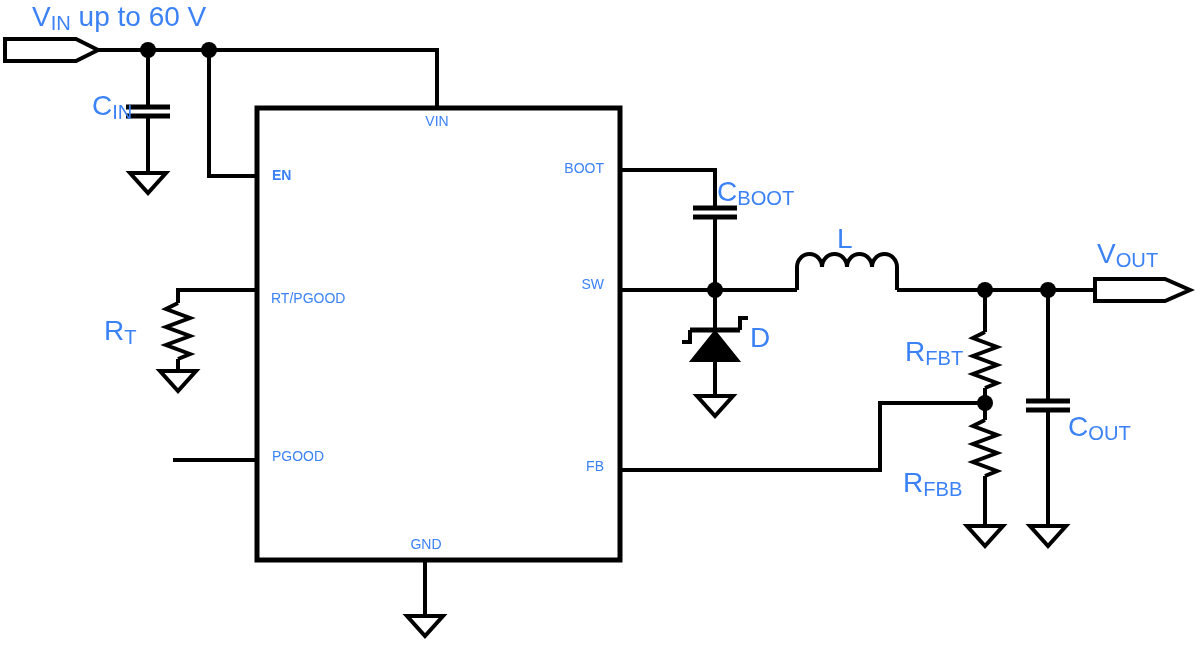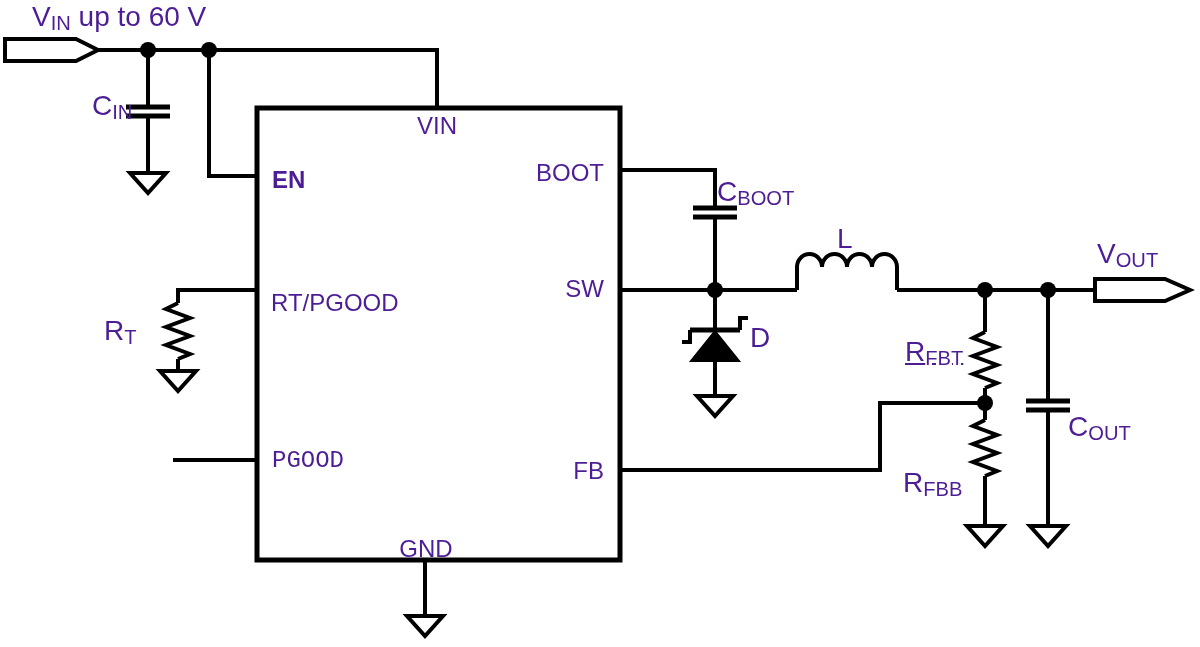--- a/index.html
+++ b/index.html
@@ -9,25 +9,25 @@
     background:#ffffff;
     font-family:"Liberation Sans", sans-serif;
     color:#000;
     overflow:hidden;
   }
   .schematic-svg{position:absolute;left:0;top:0;}
   .lbl{
     position:absolute;
     line-height:1;
     white-space:nowrap;
-    color:#4c1d95;
+    color:#3b82f6;
     user-select:none;
   }
   .lbl-lg{font-size:28px;}
-  .lbl-sm{font-size:24px;text-align:right;}
+  .lbl-sm{font-size:14px;text-align:right;}
   .sub{font-size:0.72em;vertical-align:-0.18em;letter-spacing:0;}
   .center-x{transform:translateX(-50%);}
 </style>
 </head>
 <body>
 
 <div class="canvas">
 
   <svg class="schematic-svg" width="1200" height="647" viewBox="0 0 1200 647" fill="none" stroke="#000" stroke-width="4">
 
@@ -127,28 +127,28 @@
   <div class="lbl lbl-lg" style="left:104px;top:317px;"><span>R</span><span class="sub">T</span></div>
 
   <div class="lbl lbl-lg" style="left:717px;top:178px;text-align:center;"><span>C</span><span class="sub">BOOT</span></div>
 
   <div class="lbl lbl-lg" style="left:837px;top:225px;"><span>L</span><span class="sub"></span></div>
 
   <div class="lbl lbl-lg" style="left:750px;top:324px;"><span>D</span><span class="sub"></span></div>
 
   <div class="lbl lbl-lg" style="left:1097px;top:240px;text-align:center;"><span>V</span><span class="sub">OUT</span><span></span></div>
 
-  <div class="lbl lbl-lg" style="left:905px;top:338px;text-decoration:underline;"><span>R</span><span class="sub">FBT</span></div>
+  <div class="lbl lbl-lg" style="left:905px;top:338px;"><span>R</span><span class="sub">FBT</span></div>
 
   <div class="lbl lbl-lg" style="left:903px;top:452px;margin-top:17px;"><span>R</span><span class="sub">FBB</span></div>
 
   <div class="lbl lbl-lg" style="left:1068px;top:413px;"><span>C</span><span class="sub">OUT</span></div>
 
   <div class="lbl lbl-sm center-x" style="left:437px;top:114px;">VIN</div>
   <div class="lbl lbl-sm" style="left:272px;top:168px;font-weight:bold;">EN</div>
   <div class="lbl lbl-sm" style="left:271px;top:291px;">RT/PGOOD</div>
-  <div class="lbl lbl-sm" style="left:272px;top:449px;font-family:Liberation Mono, monospace;">PGOOD</div>
+  <div class="lbl lbl-sm" style="left:272px;top:449px;">PGOOD</div>
   <div class="lbl lbl-sm" style="right:596px;top:161px;">BOOT</div>
   <div class="lbl lbl-sm" style="right:596px;top:277px;">SW</div>
   <div class="lbl lbl-sm" style="right:596px;top:459px;">FB</div>
   <div class="lbl lbl-sm center-x" style="left:426px;top:537px;">GND</div>
 
 </div>
 
 </body></html>

